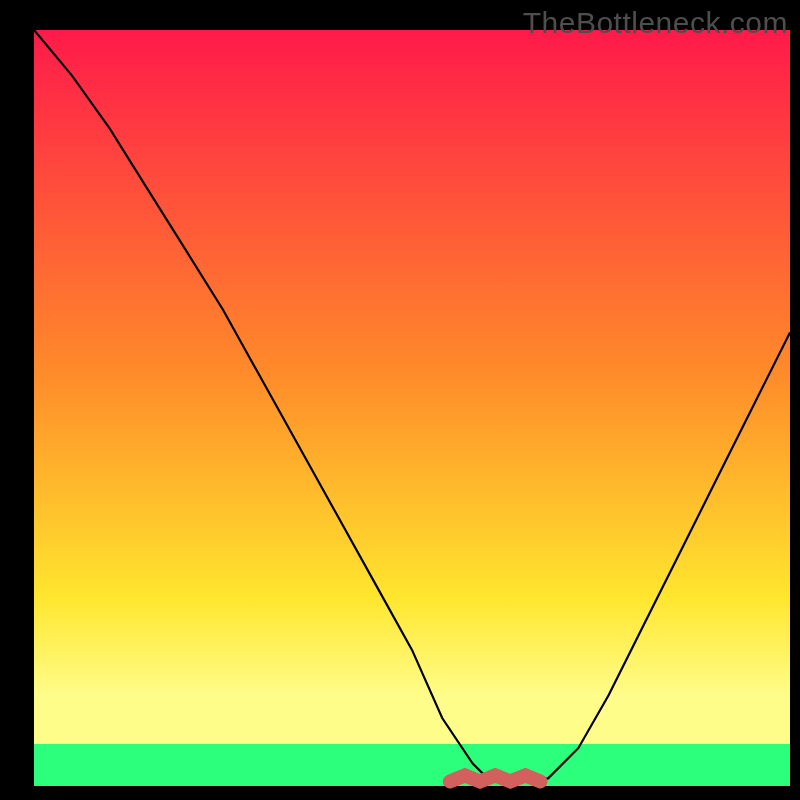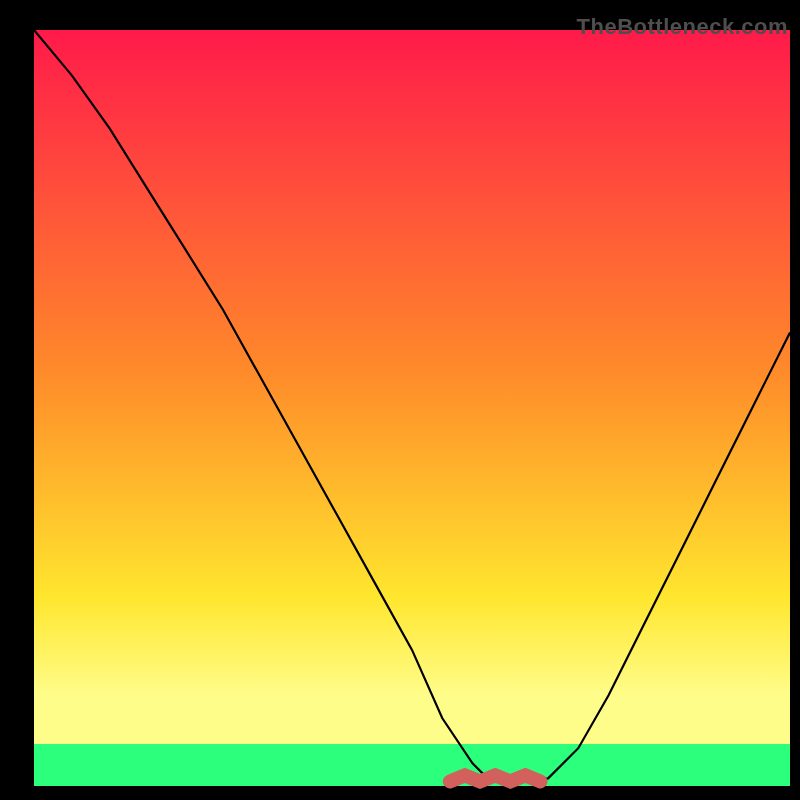--- a/index.html
+++ b/index.html
@@ -11,25 +11,25 @@
     font-family: Arial, Helvetica, sans-serif;
     overflow: hidden;
   }
   .stage {
     position: relative;
     width: 800px;
     height: 800px;
   }
   .watermark {
     position: absolute;
-    top: 14px;
+    top: 6px;
     right: 12px;
     color: #4e4e4e;
-    font-size: 22px;
-    font-weight: 700;
+    font-size: 30px;
+    font-weight: 400;
     letter-spacing: 0.5px;
     z-index: 5;
     user-select: none;
   }
   svg.plot {
     position: absolute;
     top: 0;
     left: 0;
   }
 </style>

